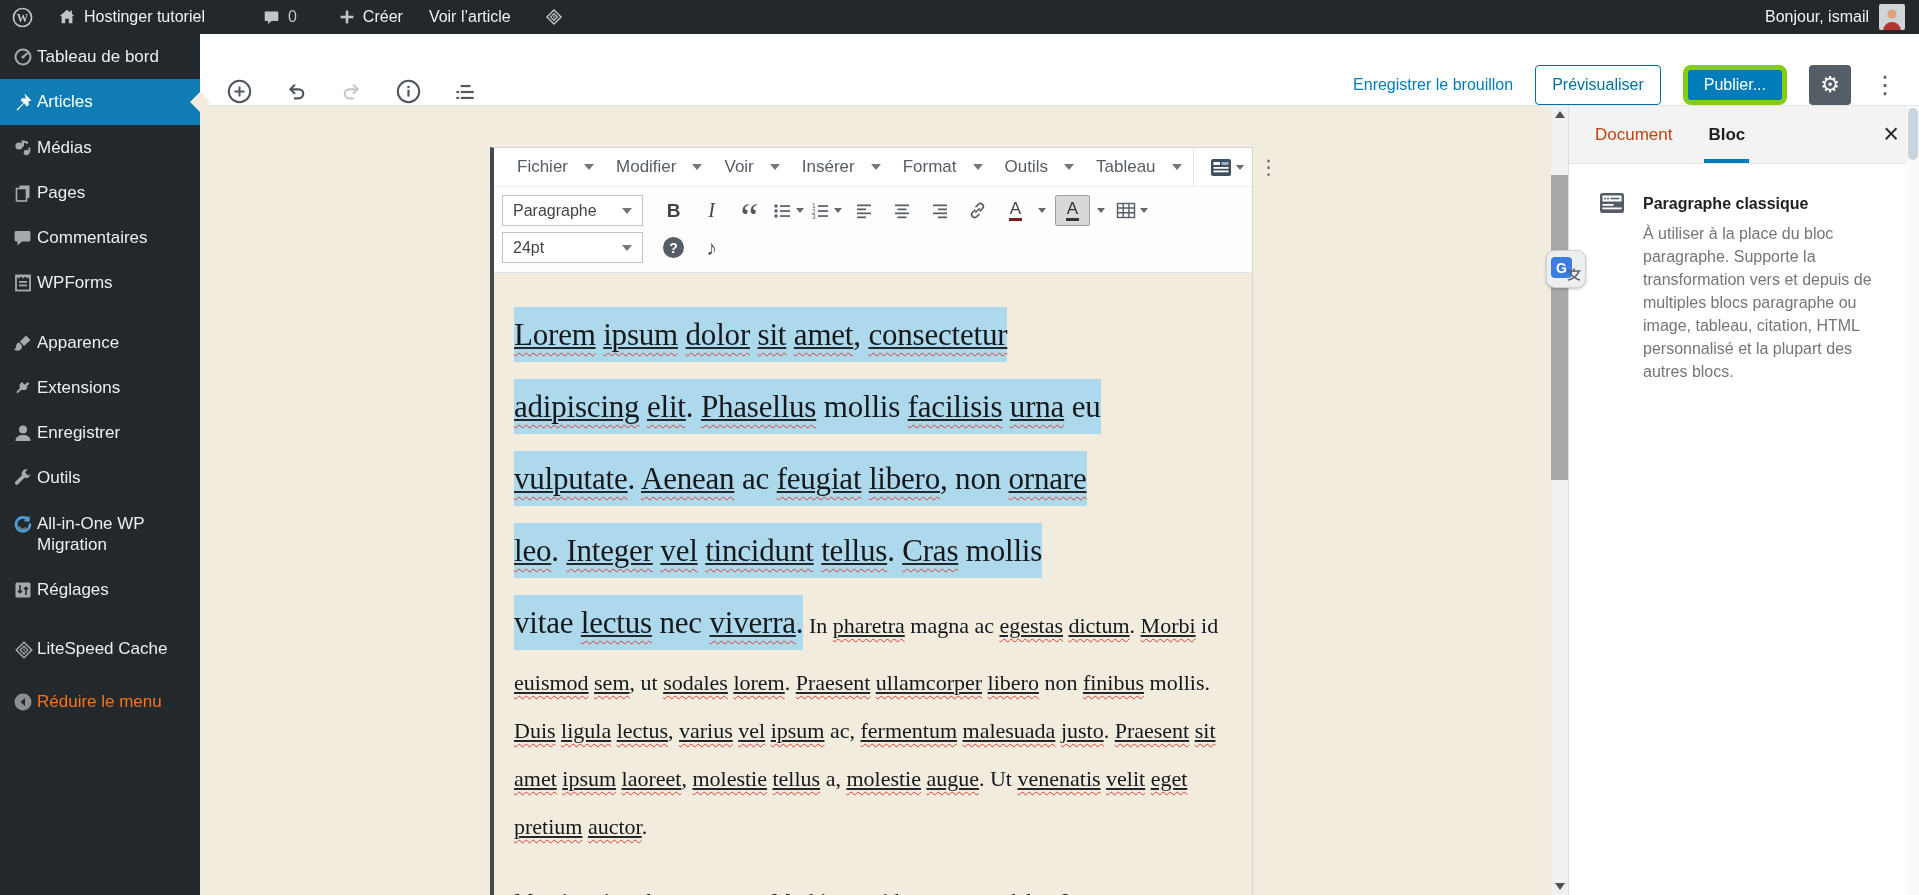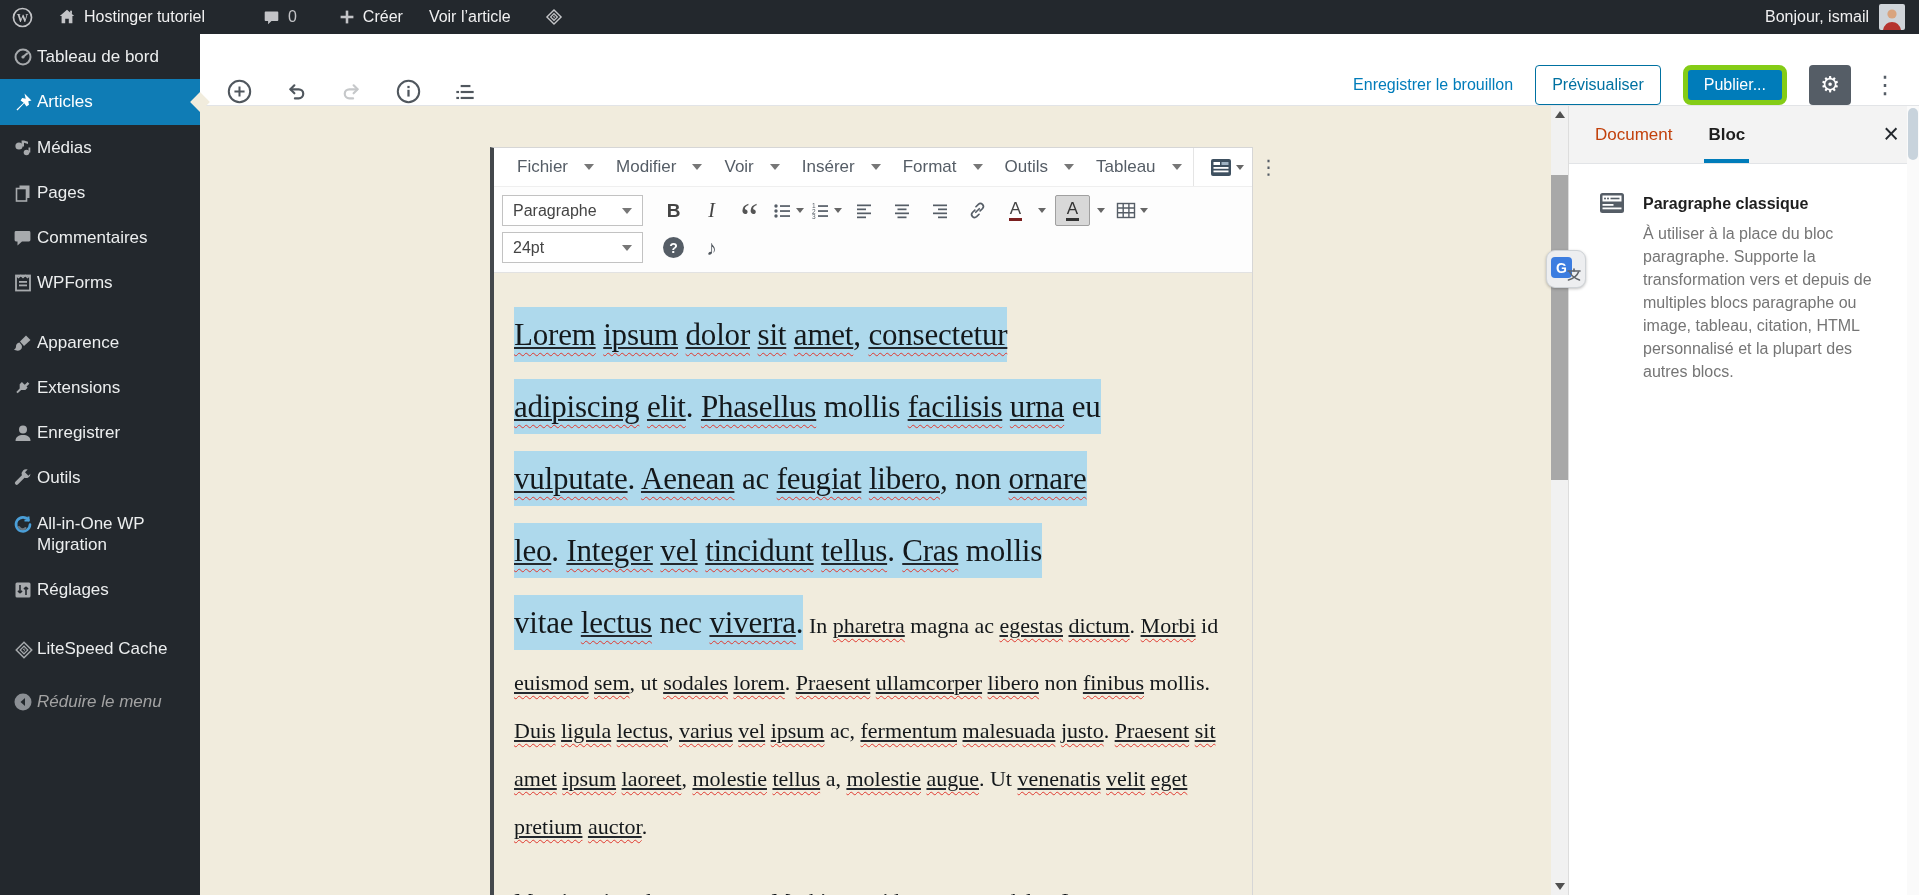--- a/index.html
+++ b/index.html
@@ -16,21 +16,21 @@
   
   .menu { position:absolute; top:34px; left:0; width:200px; bottom:0; background:#23282d; z-index:50; }
   .mi { display:flex; align-items:flex-start; padding:12px 12px 12px 13px; color:#eceeef; font-size:17px; text-decoration:none; cursor:pointer; line-height:1.25; }
   .mi .micon { width:24px; flex:0 0 24px; padding-top:1px; }
   .mi.active { background:#0f7cb5; color:#fff; position:relative; }
   .mi.active .arrow-notch { position:absolute; right:-7px; top:50%; width:14px; height:14px; background:#f1ecdd; transform:translateY(-50%) rotate(45deg); }
   .submenu { background:#32373c; padding:9px 0 13px; }
   .smi { display:block; padding:8px 14px 8px 50px; color:#b4b9be; font-size:16px; text-decoration:none; cursor:pointer; }
   .smi.current { color:#fff; font-weight:bold; }
   .msep { height:14px; }
-  .mi.collapse { color:#a3a3a3; margin-top:6px;font-style:italic; }
+  .mi.collapse { color:#f97316; margin-top:6px; }
 
   
   .ed-header { position:absolute; top:34px; left:200px; right:0; height:72px; background:#fff; border-bottom:1px solid #e2e4e7; display:flex; align-items:flex-end; padding:0 22px 0 26px; z-index:40; }
   .hgroup { display:flex; align-items:center; gap:30px; }
   .hbtn { background:none; border:none; cursor:pointer; padding:0; display:flex; align-items:center; }
   .hright { margin-left:auto; display:flex; align-items:center; gap:22px; }
   .save-link { color:#007cba; font-size:16px; text-decoration:none; cursor:pointer; }
   .btn-secondary { height:40px; padding:0 16px; background:#fff; color:#0071a1; border:1px solid #0071a1; border-radius:4px; font-size:16px; cursor:pointer; font-family:inherit; }
   .btn-primary { height:40px; padding:0 16px; background:#007cba; color:#fff; border:5px solid #84cc16; border-radius:8px; font-size:16px; cursor:pointer; font-family:inherit; }
   .btn-gear { width:42px; height:40px; background:#555d66; border:none; border-radius:4px; color:#fff; font-size:22px; cursor:pointer; line-height:1; }

